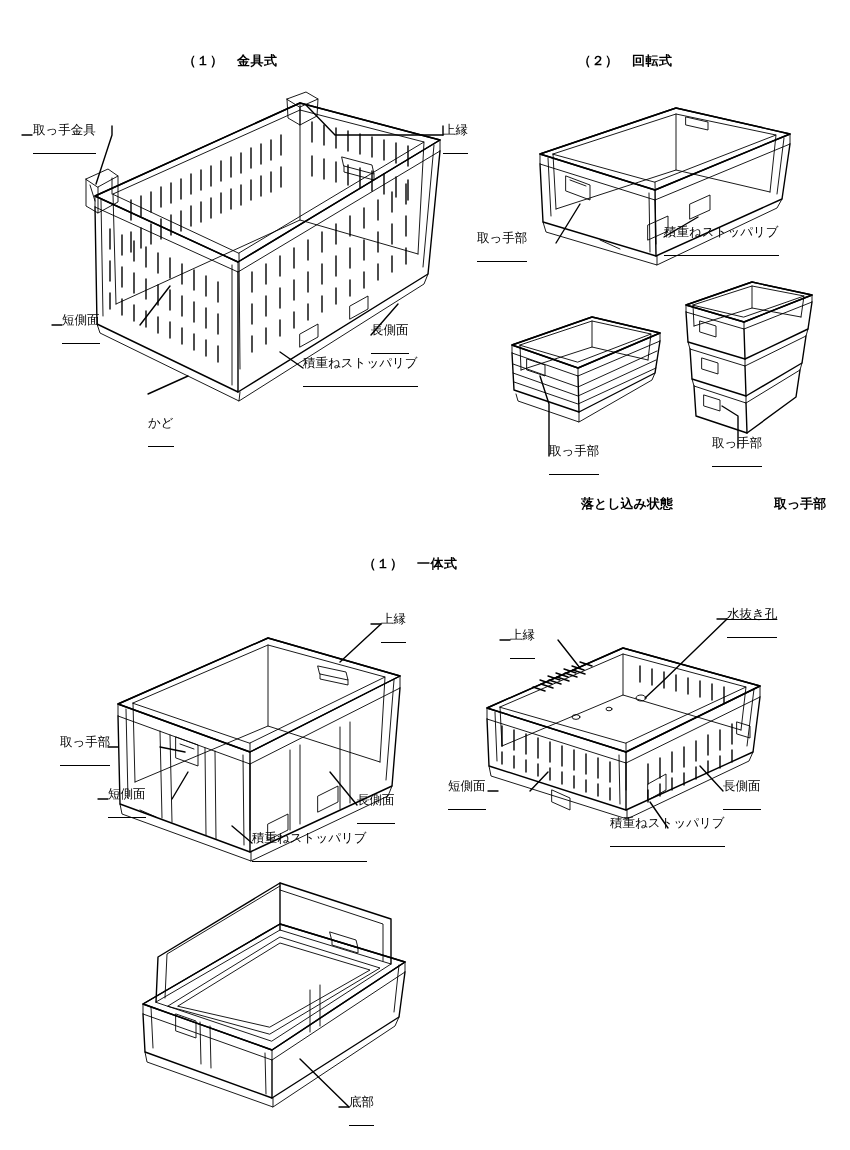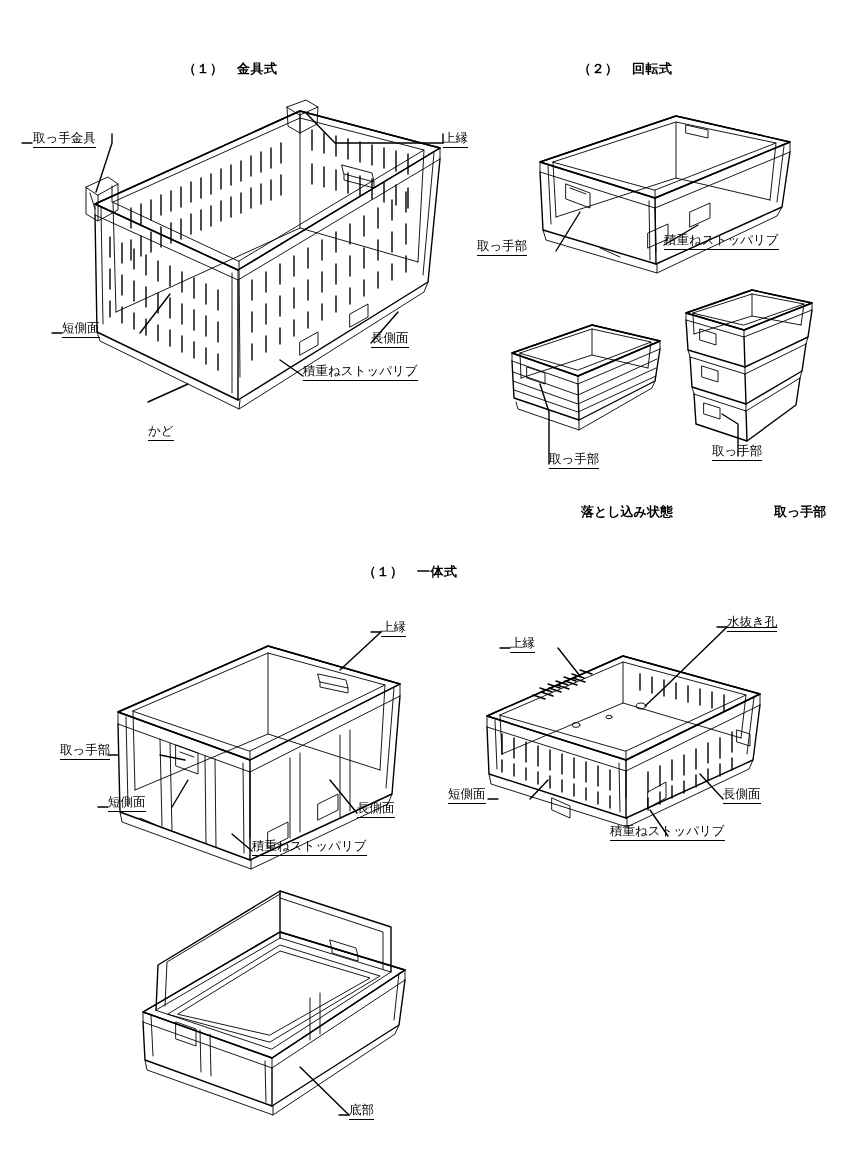--- a/index.html
+++ b/index.html
@@ -10,21 +10,21 @@
   body {
     width: 850px;
     height: 1150px;
     position: relative;
     font-family: "DejaVu Sans", "Liberation Sans", sans-serif;
     color: #000000;
     overflow: hidden;
   }
   .page {
     position: absolute;
-    left: 0; top: 12px;
+    left: 0; top: 4px;
     width: 850px;
     height: 810px;
   }
   .fig-title {
     position: absolute;
     font-size: 13px;
     font-weight: bold;
     letter-spacing: 0.5px;
     white-space: nowrap;
   }
@@ -34,21 +34,21 @@
     font-weight: bold;
     white-space: nowrap;
     margin-left: 44px;
   }
   .lbl {
     position: absolute;
     font-size: 12.5px;
     white-space: nowrap;
     line-height: 1.1;
     border-bottom: 1px solid #000;
-    padding-bottom: 2px;
+    padding-bottom: 16px;
   }
   svg.art {
     position: absolute;
     left: 0; top: 0;
     width: 850px;
     height: 1150px;
     pointer-events: none;
   }
   .art path, .art line, .art polyline, .art polygon, .art ellipse, .art circle, .art rect {
     fill: none;

